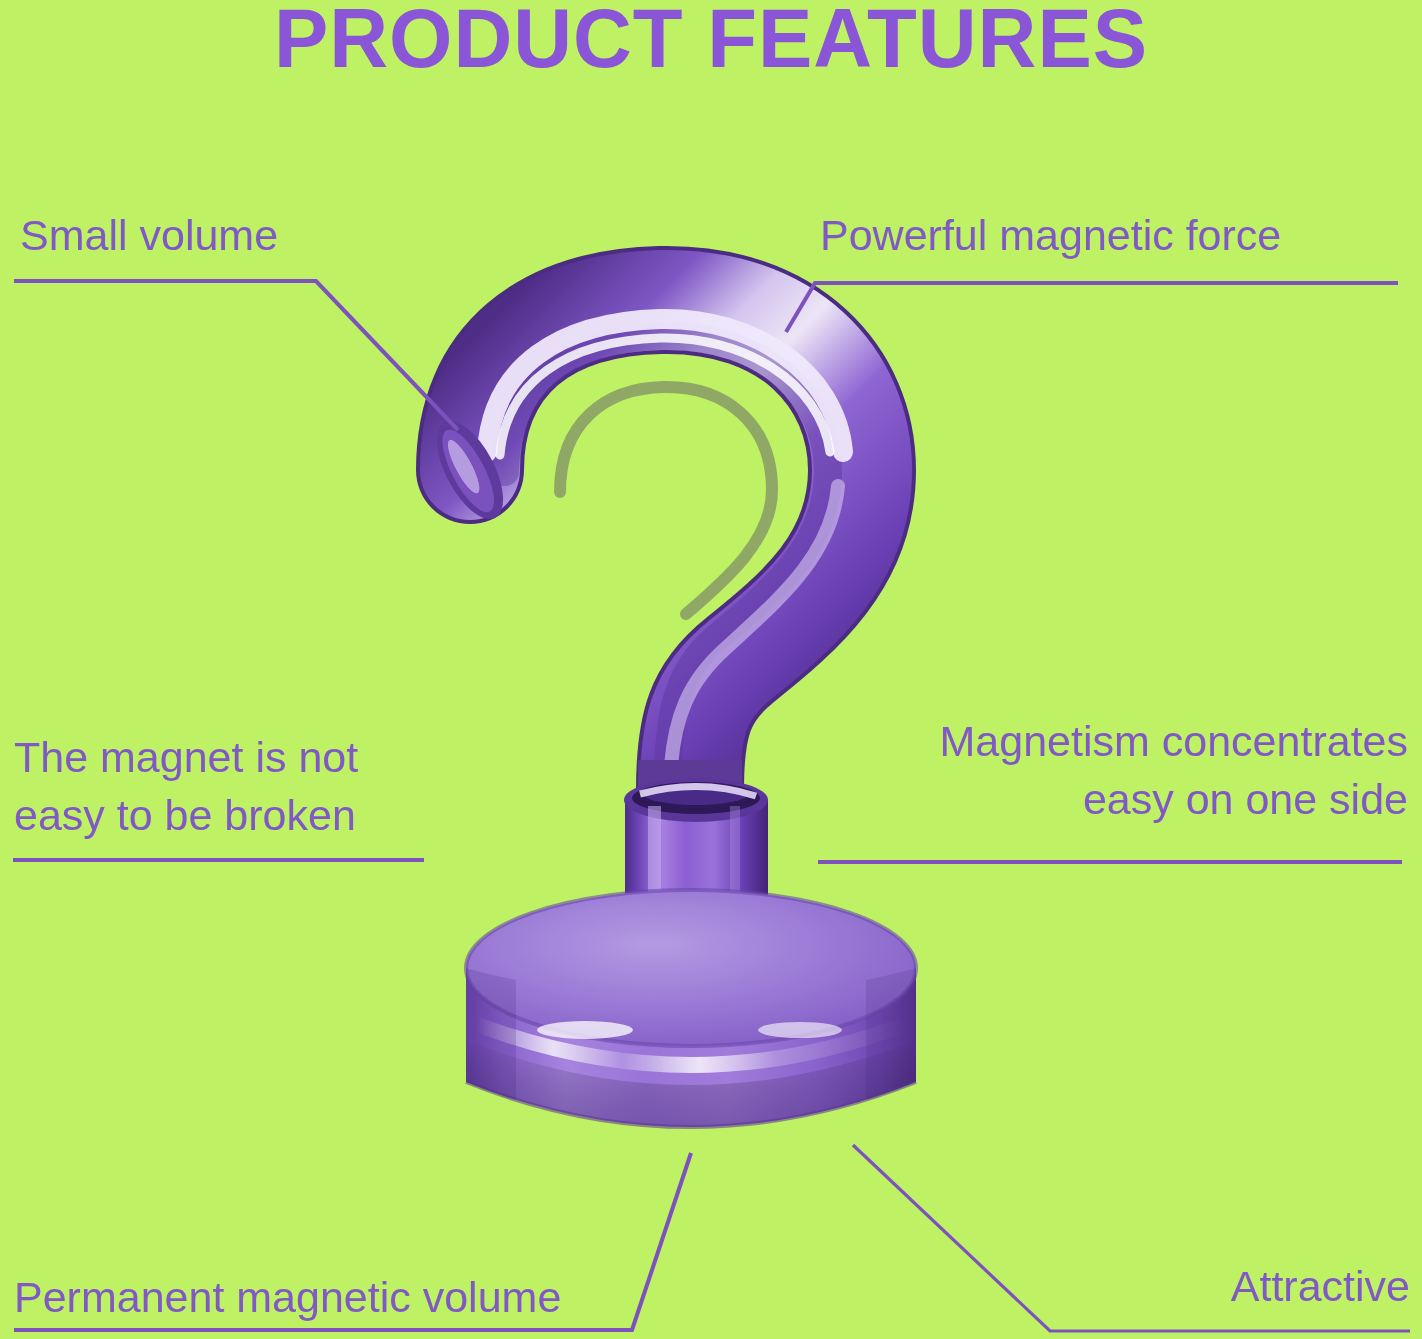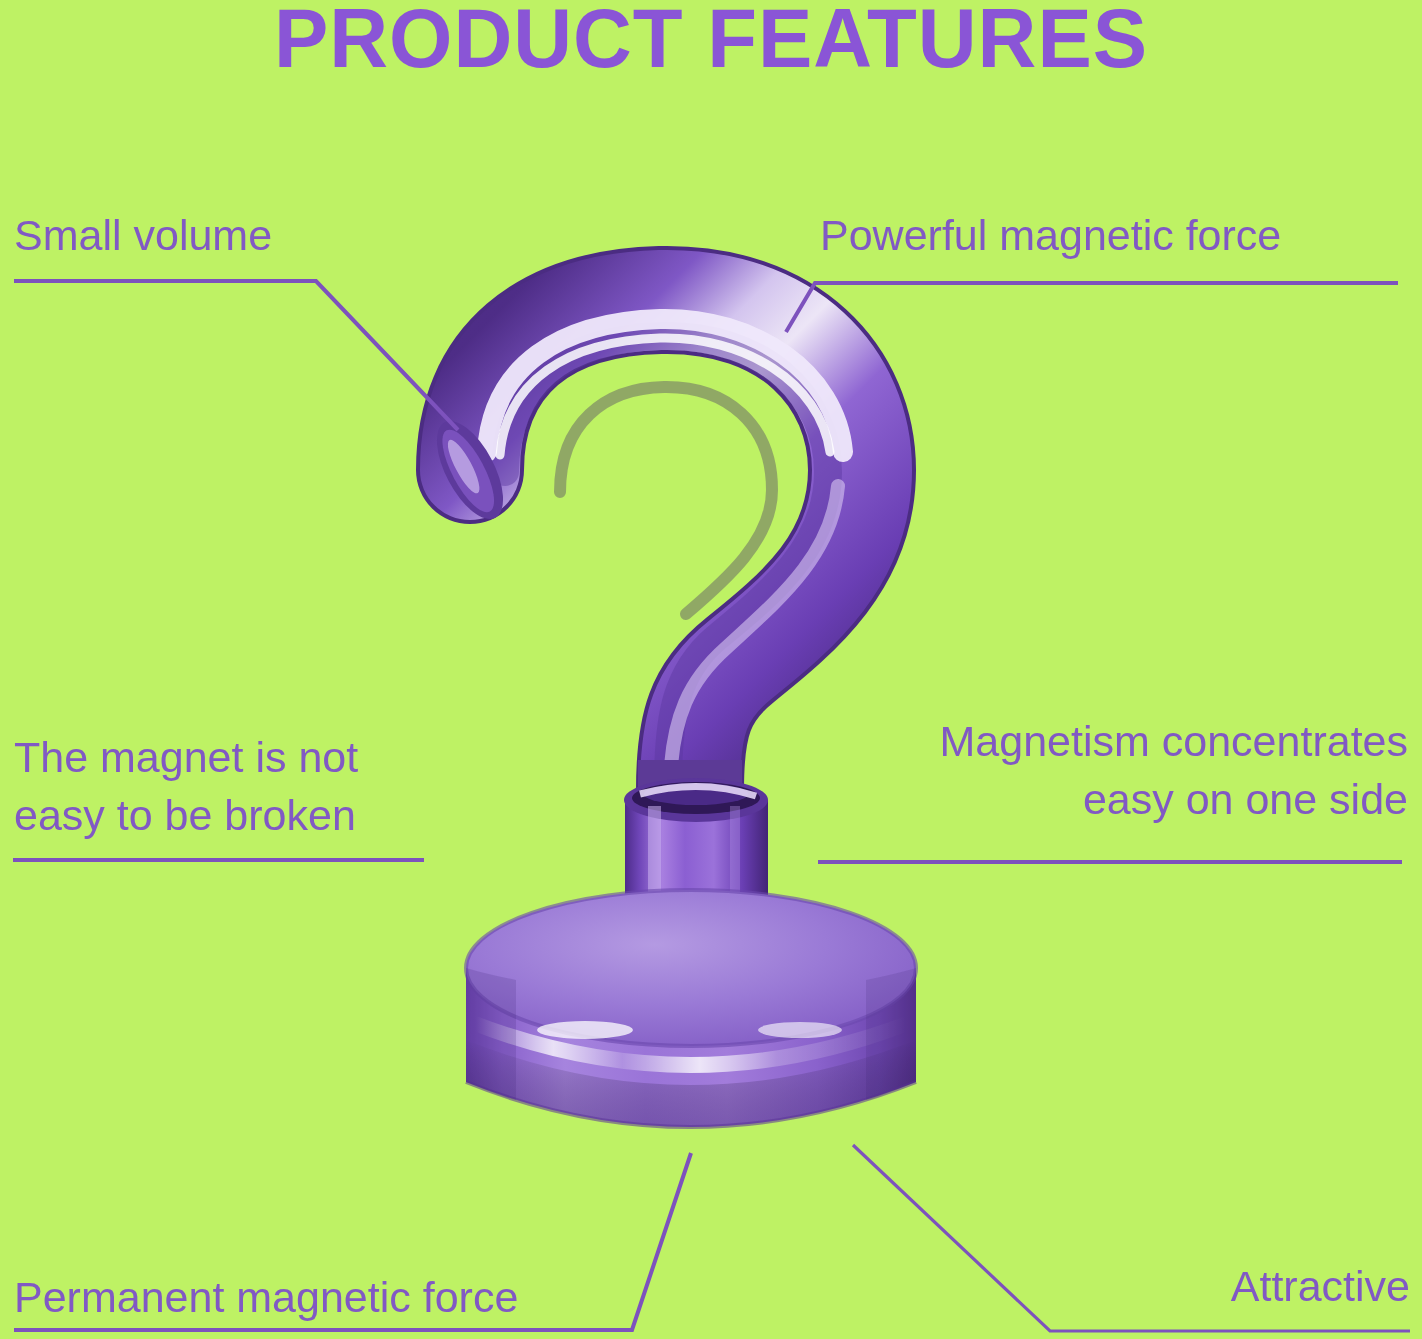--- a/index.html
+++ b/index.html
@@ -44,21 +44,21 @@
     color: #8159c4;
     font-family: "Liberation Sans", sans-serif;
     font-size: 43px;
     line-height: 1.35;
     white-space: pre-line;
   }
   .callout.left   { text-align: left; }
   .callout.right  { text-align: right; }
 
   #label-small-volume {
-    left: 14px;  top: 206px;  width: 520px;
+    left: 20px;  top: 206px;  width: 520px;
   }
   #label-powerful-force {
     left: 820px; top: 206px;  width: 588px;  text-align: left;
   }
   #label-not-broken {
     left: 14px;  top: 712px;  width: 520px; margin-top: 16px;
   }
   #label-one-side {
     left: 760px; top: 712px;  width: 648px;
   }
@@ -288,19 +288,19 @@
   <div class="callout left" id="label-small-volume">Small volume</div>
 
   <div class="callout left" id="label-powerful-force">Powerful magnetic force</div>
 
   <div class="callout left" id="label-not-broken">The magnet is not
 easy to be broken</div>
 
   <div class="callout right" id="label-one-side">Magnetism concentrates
 easy on one side</div>
 
-  <div class="callout left" id="label-permanent-force">Permanent magnetic force</div>
+  <div class="callout left" id="label-permanent-force">Permanent magnetic volume</div>
 
   <div class="callout right" id="label-long-life">
     <span class="line2">Attractive</span>
   </div>
 
 </div>
 
 </body></html>

